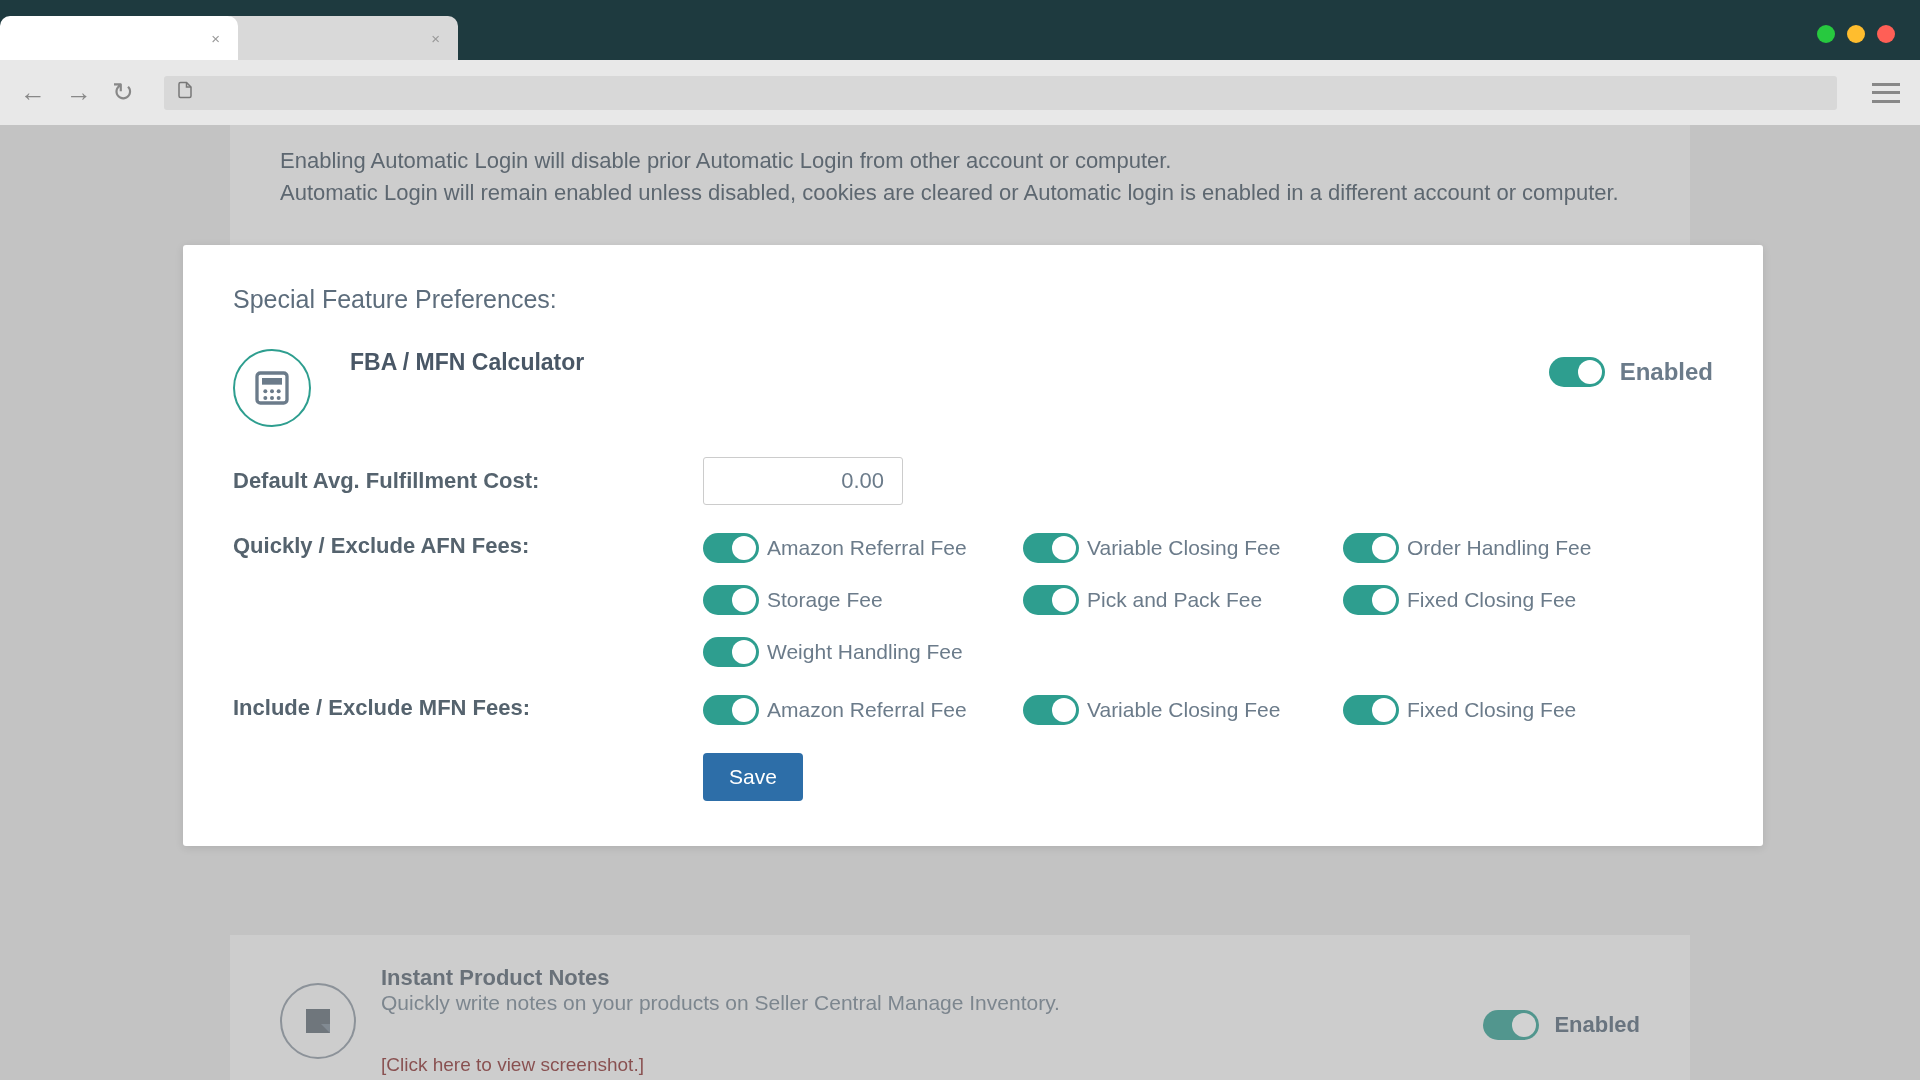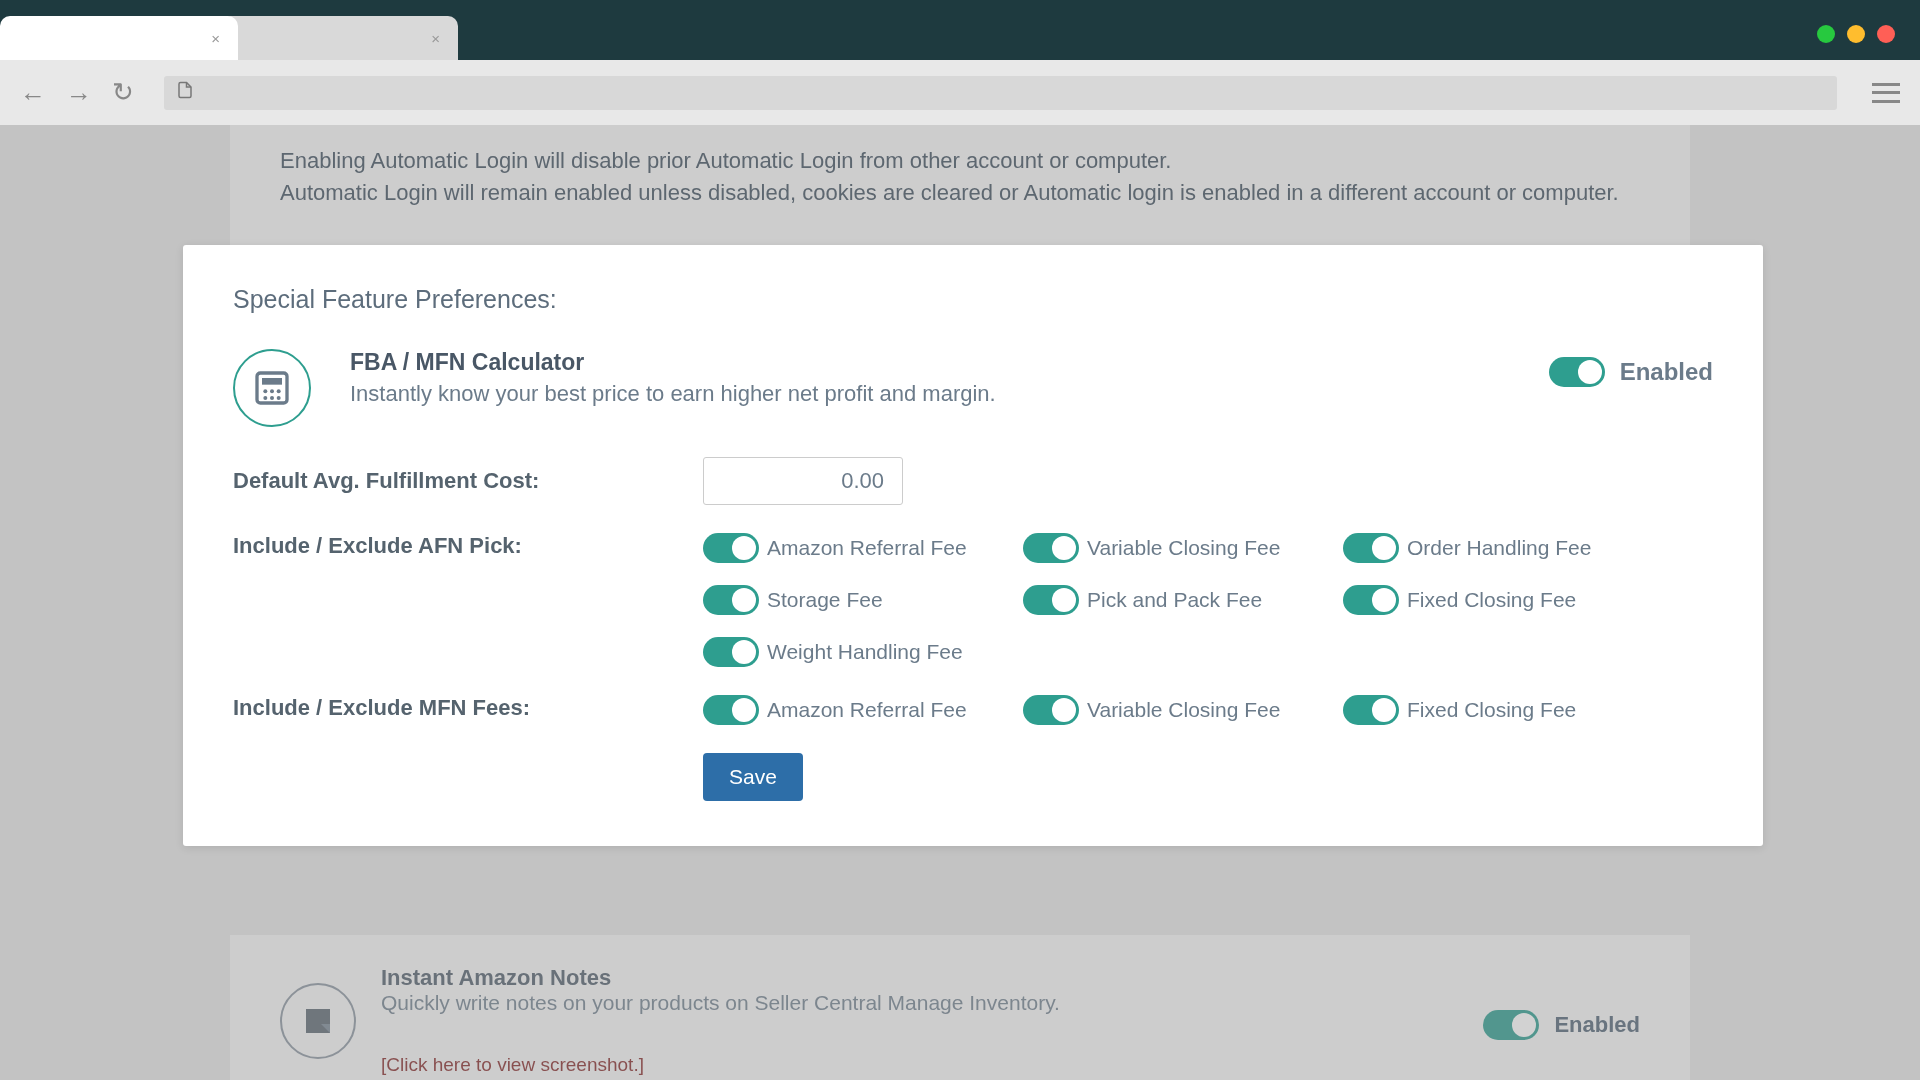--- a/index.html
+++ b/index.html
@@ -379,35 +379,34 @@
           <circle cx="8" cy="14" r="1.2"></circle>
             <circle cx="12" cy="14" r="1.2"></circle>
             <circle cx="16" cy="14" r="1.2"></circle>
           <circle cx="8" cy="18" r="1.2"></circle>
             <circle cx="12" cy="18" r="1.2"></circle>
             <circle cx="16" cy="18" r="1.2"></circle>
         </svg>
       </div>
       <div class="feature-text">
         <div class="feature-title">FBA / MFN Calculator</div>
-        <div class="feature-desc">Instantly know your best price to earn higher net profit and margin.</div>
       </div>
       <div class="feature-toggle-wrap">
         <div class="toggle"></div>
         <span class="toggle-label">Enabled</span>
       </div>
     </div>
 
     <div class="form-row">
       <div class="form-label">Default Avg. Fulfillment Cost:</div>
       <input class="text-input" value="0.00" style="">
     </div>
 
     <div class="form-row fee-table">
-      <div class="form-label">Include / Exclude AFN Pick:</div>
+      <div class="form-label">Quickly / Exclude AFN Fees:</div>
       <div class="fee-grid">
         <div class="fee-cell">
           <div class="toggle"></div>
           <span class="fee-label">Amazon Referral Fee</span>
         </div>
         <div class="fee-cell">
           <div class="toggle"></div>
           <span class="fee-label">Variable Closing Fee</span>
         </div>
         <div class="fee-cell">
@@ -457,21 +456,21 @@
   </div>
 
   <div class="bg-bottom">
     <div class="notes-icon-circle">
       <svg width="36" height="36" viewBox="0 0 24 24">
         <rect x="4" y="4" width="16" height="16" fill="#4a5560"></rect>
         <path d="M14 14 L20 20 L20 14 Z" fill="#6b7b8a"></path>
       </svg>
     </div>
     <div class="notes-text">
-      <div class="notes-title">Instant Amazon Notes</div>
+      <div class="notes-title">Instant Product Notes</div>
       <div class="notes-desc">Quickly write notes on your products on Seller Central Manage Inventory.</div>
       <div class="notes-link">[Click here to view screenshot.]</div>
     </div>
     <div class="feature-toggle-wrap">
       <div class="toggle" style="opacity:0.85"></div>
       <span class="toggle-label" style="font-size:22px">Enabled</span>
     </div>
   </div>
 
 </div>

